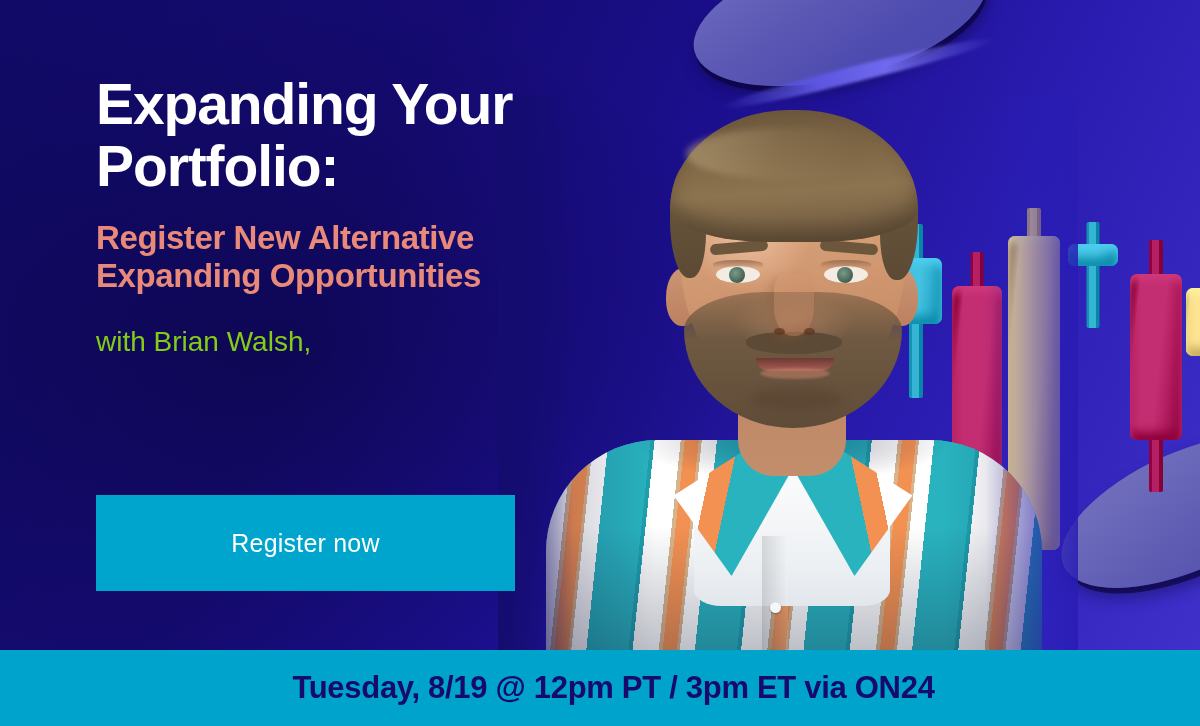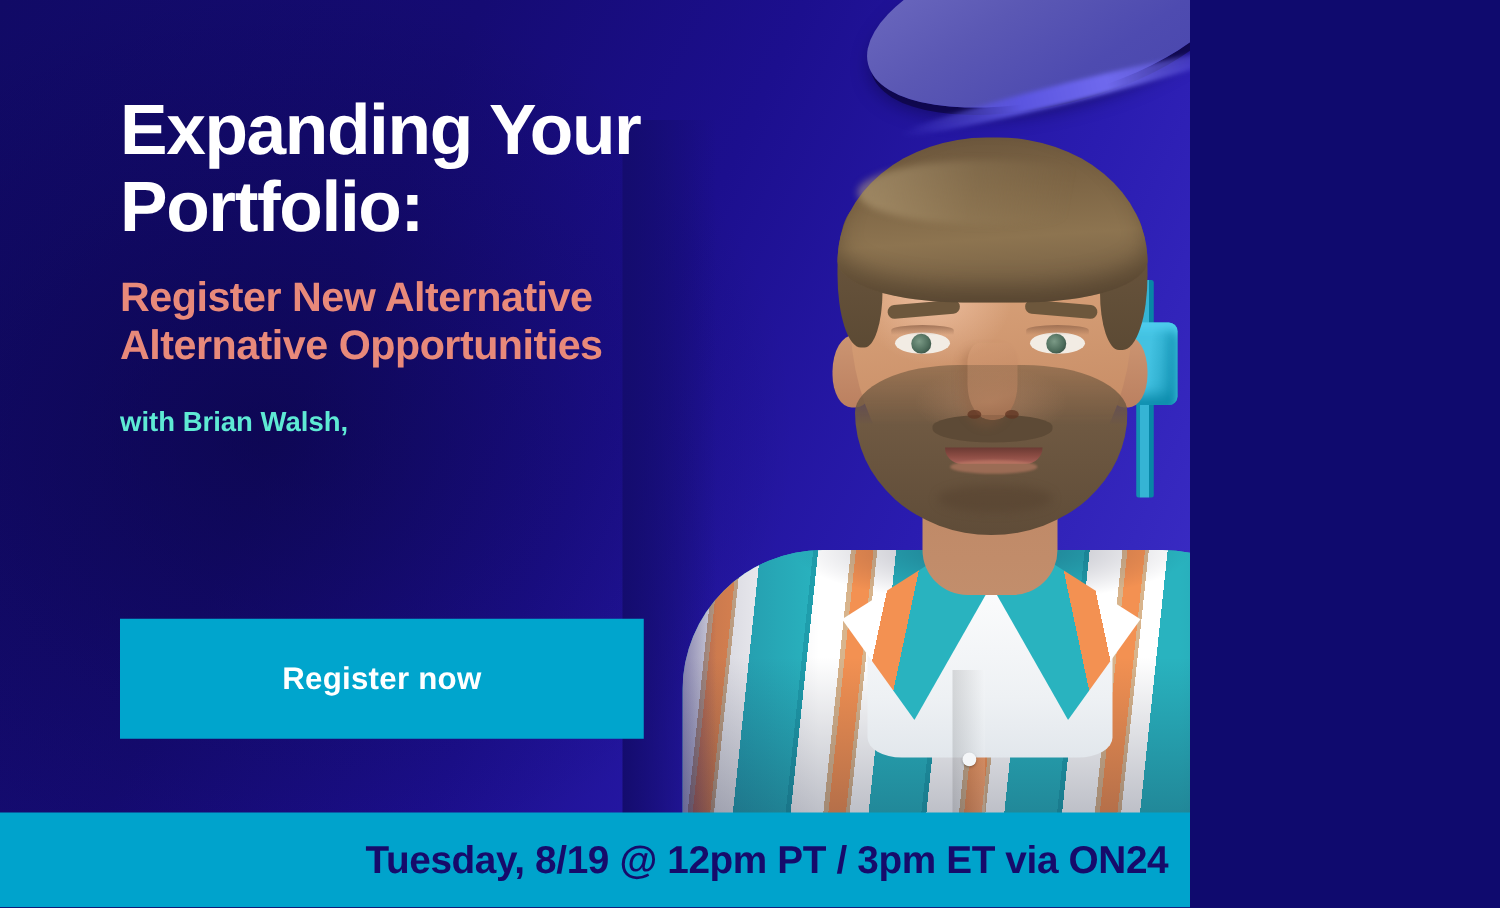--- a/index.html
+++ b/index.html
@@ -6,21 +6,21 @@
     margin: 0;
     padding: 0;
     background: #0f0a6e;
   }
   body {
     font-family: "Liberation Sans", sans-serif;
   }
 
   .banner {
     position: relative;
-    width: 952px;
+    width: 1200px;
     height: 726px;
     overflow: hidden;
     background: #120a6e;
   }
   .bg-gradient2 {
     position: absolute;
     inset: 0;
     background: linear-gradient(115deg,
        #110a66 0%, #150b73 30%, #1c0f8e 50%, #2a1cb0 72%, #4032cc 100%);
   }
@@ -356,37 +356,37 @@
     margin: 22px 0 0 0;
     color: #e8897a;
     font-size: 33px;
     line-height: 1.16;
     font-weight: 700;
     letter-spacing: -0.4px;
     max-width: 520px;
   }
   .speaker {
     margin: 26px 0 0 0;
-    color: #5eead4;
-    font-size: 22px;
+    color: #84cc16;
+    font-size: 28px;
     line-height: 1.42;
-    font-weight: 700;
+    font-weight: 400;
   }
   .cta-button {
     position: absolute;
     left: 96px;
     top: 495px;
     width: 419px;
     height: 96px;
     border: none;
     background: #00a5cd;
     color: #ffffff;
     font-family: "Liberation Sans", sans-serif;
     font-size: 25px;
-    font-weight: 700;
+    font-weight: 400;
     letter-spacing: 0.2px;
     cursor: pointer;
     padding: 0;
   }
 
   
   .bottom-bar {
     position: absolute;
     left: 0;
     bottom: 0;
@@ -486,21 +486,21 @@
   </div>
   <div class="photo-fade"></div>
 
   <div class="content">
     <h1 class="headline">
       <span>Expanding Your</span><br>
       <span>Portfolio:</span>
     </h1>
     <h2 class="subhead">
       <span>Register New Alternative</span><br>
-      <span>Alternative Opportunities</span>
+      <span>Expanding Opportunities</span>
     </h2>
     <p class="speaker">
       <span>with Brian Walsh,</span><br>
     </p>
   </div>
 
   <button class="cta-button">Register now</button>
 
   <div class="bottom-bar">
     <span class="bottom-bar-text">Tuesday, 8/19 @ 12pm PT / 3pm ET via ON24</span>

